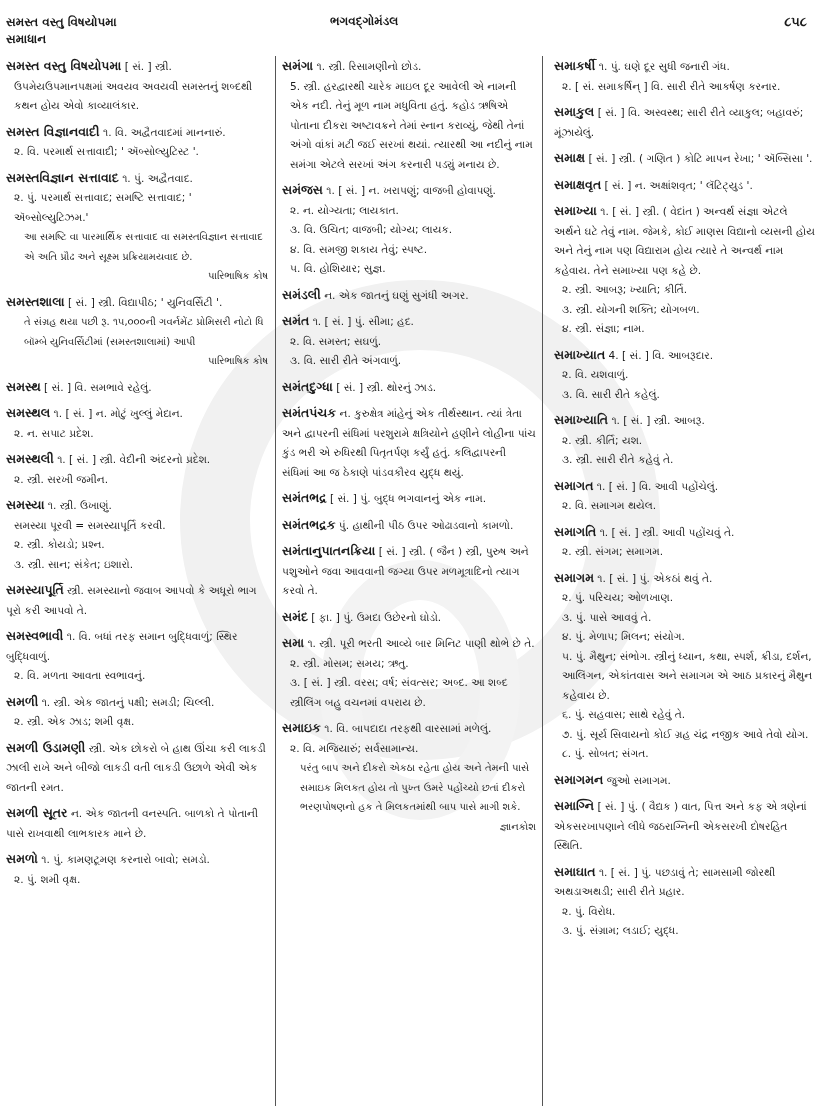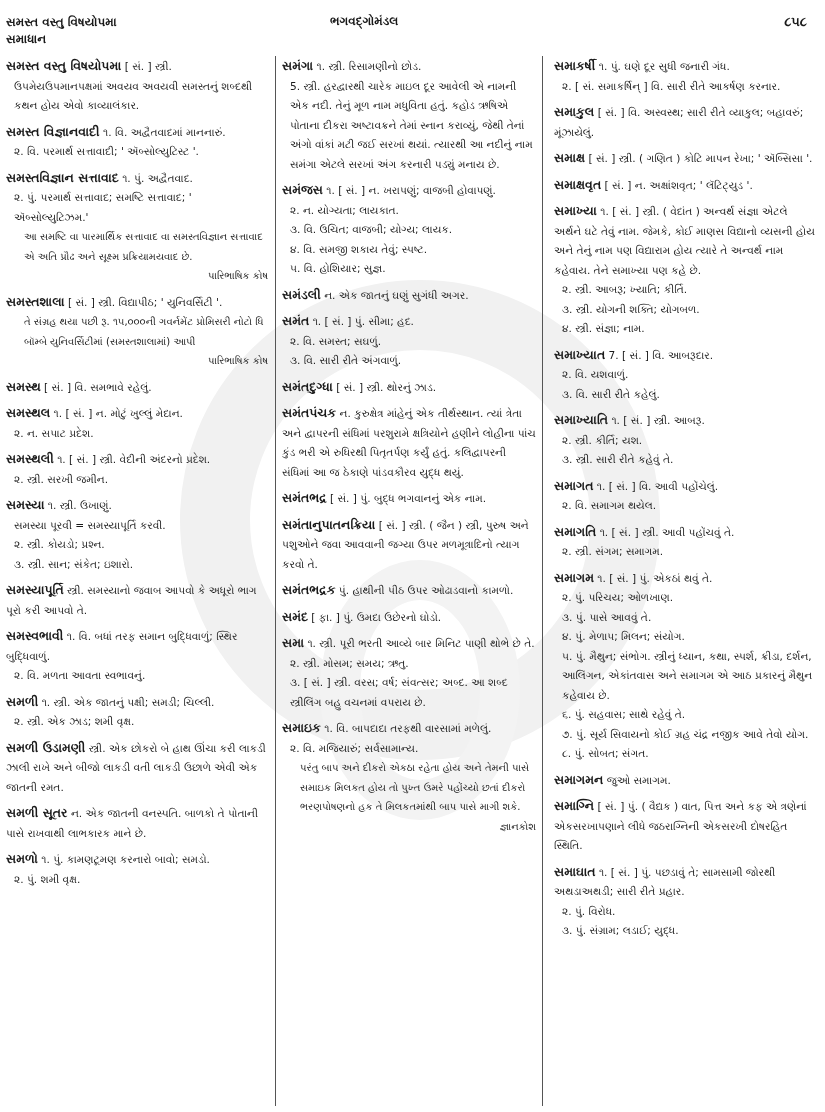--- a/index.html
+++ b/index.html
@@ -70,33 +70,33 @@
       <div class="entry"><span class="hw">સમળો</span> <span>૧. પું. કામણટૂમણ કરનારો બાવો; સમડો.</span><span class="line">૨. પું. શમી વૃક્ષ.</span></div>
     </div>
   <div class="col col2">
       <div class="entry"><span class="hw">સમંગા</span> <span>૧. સ્ત્રી. રિસામણીનો છોડ.</span><span class="line">5. સ્ત્રી. હરદ્વારથી ચારેક માઇલ દૂર આવેલી એ નામની એક નદી. તેનું મૂળ નામ મધુવિતા હતું. કહોડ ઋષિએ પોતાના દીકરા અષ્ટાવક્રને તેમાં સ્નાન કરાવ્યું, જેથી તેનાં અંગો વાંકાં મટી જઈ સરખાં થયાં. ત્યારથી આ નદીનું નામ સમંગા એટલે સરખાં અંગ કરનારી પડ્યું મનાય છે.</span></div>
       <div class="entry"><span class="hw">સમંજસ</span> <span>૧. [ સં. ] ન. ખરાપણું; વાજબી હોવાપણું.</span><span class="line">૨. ન. યોગ્યતા; લાયકાત.</span><span class="line">૩. વિ. ઉચિત; વાજબી; યોગ્ય; લાયક.</span><span class="line">૪. વિ. સમજી શકાય તેવું; સ્પષ્ટ.</span><span class="line">૫. વિ. હોશિયાર; સુજ્ઞ.</span></div>
       <div class="entry"><span class="hw">સમંડલી</span> <span>ન. એક જાતનું ઘણું સુગંધી અગર.</span></div>
       <div class="entry"><span class="hw">સમંત</span> <span>૧. [ સં. ] પું. સીમા; હદ.</span><span class="line">૨. વિ. સમસ્ત; સઘળું.</span><span class="line">૩. વિ. સારી રીતે અંગવાળું.</span></div>
       <div class="entry"><span class="hw">સમંતદુગ્ધા</span> <span>[ સં. ] સ્ત્રી. થોરનું ઝાડ.</span></div>
       <div class="entry"><span class="hw">સમંતપંચક</span> <span>ન. કુરુક્ષેત્ર માંહેનું એક તીર્થસ્થાન. ત્યાં ત્રેતા અને દ્વાપરની સંધિમાં પરશુરામે ક્ષત્રિયોને હણીને લોહીના પાંચ કુંડ ભરી એ રુધિરથી પિતૃતર્પણ કર્યું હતું. કલિદ્વાપરની સંધિમાં આ જ ઠેકાણે પાંડવકૌરવ યુદ્ધ થયું.</span></div>
       <div class="entry"><span class="hw">સમંતભદ્ર</span> <span>[ સં. ] પું. બુદ્ધ ભગવાનનું એક નામ.</span></div>
+      <div class="entry"><span class="hw">સમંતભદ્રક</span> <span>પું. હાથીની પીઠ ઉપર ઓઢાડવાનો કામળો.</span></div>
       <div class="entry"><span class="hw">સમંતાનુપાતનક્રિયા</span> <span>[ સં. ] સ્ત્રી. ( જૈન ) સ્ત્રી, પુરુષ અને પશુઓને જવા આવવાની જગ્યા ઉપર મળમૂત્રાદિનો ત્યાગ કરવો તે.</span></div>
-      <div class="entry"><span class="hw">સમંતભદ્રક</span> <span>પું. હાથીની પીઠ ઉપર ઓઢાડવાનો કામળો.</span></div>
       <div class="entry"><span class="hw">સમંદ</span> <span>[ ફા. ] પું. ઉમદા ઉછેરનો ઘોડો.</span></div>
       <div class="entry"><span class="hw">સમા</span> <span>૧. સ્ત્રી. પૂરી ભરતી આવ્યે બાર મિનિટ પાણી થોભે છે તે.</span><span class="line">૨. સ્ત્રી. મોસમ; સમય; ઋતુ.</span><span class="line">૩. [ સં. ] સ્ત્રી. વરસ; વર્ષ; સંવત્સર; અબ્દ. આ શબ્દ સ્ત્રીલિંગ બહુ વચનમાં વપરાય છે.</span></div>
       <div class="entry"><span class="hw">સમાઇક</span> <span>૧. વિ. બાપદાદા તરફથી વારસામાં મળેલું.</span><span class="line">૨. વિ. મજિયારું; સર્વસામાન્ય.</span><span class="quote">પરંતુ બાપ અને દીકરો એકઠા રહેતા હોય અને તેમની પાસે સમાઇક મિલકત હોય તો પુખ્ત ઉમરે પહોંચ્યો છતાં દીકરો ભરણપોષણનો હક તે મિલકતમાંથી બાપ પાસે માગી શકે.</span><span class="src">જ્ઞાનકોશ</span><div style="clear: both;"></div></div>
     </div>
   <div class="col col3">
       <div class="entry"><span class="hw">સમાકર્ષી</span> <span>૧. પું. ઘણે દૂર સુધી જનારી ગંધ.</span><span class="line">૨. [ સં. સમાકર્ષિન્ ] વિ. સારી રીતે આકર્ષણ કરનાર.</span></div>
       <div class="entry"><span class="hw">સમાકુલ</span> <span>[ સં. ] વિ. અસ્વસ્થ; સારી રીતે વ્યાકુલ; બહાવરું; મૂંઝાયેલું.</span></div>
       <div class="entry"><span class="hw">સમાક્ષ</span> <span>[ સં. ] સ્ત્રી. ( ગણિત ) કોટિ માપન રેખા; ' ઍબ્સિસા '.</span></div>
       <div class="entry"><span class="hw">સમાક્ષવૃત</span> <span>[ સં. ] ન. અક્ષાંશવૃત; ' લૅટિટ્યુડ '.</span></div>
       <div class="entry"><span class="hw">સમાખ્યા</span> <span>૧. [ સં. ] સ્ત્રી. ( વેદાંત ) અન્વર્થ સંજ્ઞા એટલે અર્થને ઘટે તેવું નામ. જેમકે, કોઈ માણસ વિદ્યાનો વ્યસની હોય અને તેનું નામ પણ વિદ્યારામ હોય ત્યારે તે અન્વર્થ નામ કહેવાય. તેને સમાખ્યા પણ કહે છે.</span><span class="line">૨. સ્ત્રી. આબરૂ; ખ્યાતિ; કીર્તિ.</span><span class="line">૩. સ્ત્રી. યોગની શક્તિ; યોગબળ.</span><span class="line">૪. સ્ત્રી. સંજ્ઞા; નામ.</span></div>
-      <div class="entry"><span class="hw">સમાખ્યાત</span> <span>7. [ સં. ] વિ. આબરૂદાર.</span><span class="line">૨. વિ. યશવાળું.</span><span class="line">૩. વિ. સારી રીતે કહેલું.</span></div>
+      <div class="entry"><span class="hw">સમાખ્યાત</span> <span>4. [ સં. ] વિ. આબરૂદાર.</span><span class="line">૨. વિ. યશવાળું.</span><span class="line">૩. વિ. સારી રીતે કહેલું.</span></div>
       <div class="entry"><span class="hw">સમાખ્યાતિ</span> <span>૧. [ સં. ] સ્ત્રી. આબરૂ.</span><span class="line">૨. સ્ત્રી. કીર્તિ; યશ.</span><span class="line">૩. સ્ત્રી. સારી રીતે કહેવું તે.</span></div>
       <div class="entry"><span class="hw">સમાગત</span> <span>૧. [ સં. ] વિ. આવી પહોંચેલું.</span><span class="line">૨. વિ. સમાગમ થયેલ.</span></div>
       <div class="entry"><span class="hw">સમાગતિ</span> <span>૧. [ સં. ] સ્ત્રી. આવી પહોંચવું તે.</span><span class="line">૨. સ્ત્રી. સંગમ; સમાગમ.</span></div>
       <div class="entry"><span class="hw">સમાગમ</span> <span>૧. [ સં. ] પું. એકઠાં થવું તે.</span><span class="line">૨. પું. પરિચય; ઓળખાણ.</span><span class="line">૩. પું. પાસે આવવું તે.</span><span class="line">૪. પું. મેળાપ; મિલન; સંયોગ.</span><span class="line">૫. પું. મૈથુન; સંભોગ. સ્ત્રીનું ધ્યાન, કથા, સ્પર્શ, ક્રીડા, દર્શન, આલિંગન, એકાંતવાસ અને સમાગમ એ આઠ પ્રકારનું મૈથુન કહેવાય છે.</span><span class="line">૬. પું. સહવાસ; સાથે રહેવું તે.</span><span class="line">૭. પું. સૂર્ય સિવાયનો કોઈ ગ્રહ ચંદ્ર નજીક આવે તેવો યોગ.</span><span class="line">૮. પું. સોબત; સંગત.</span></div>
       <div class="entry"><span class="hw">સમાગમન</span> <span>જુઓ સમાગમ.</span></div>
       <div class="entry"><span class="hw">સમાગ્નિ</span> <span>[ સં. ] પું. ( વૈદ્યક ) વાત, પિત્ત અને કફ એ ત્રણેનાં એકસરખાપણાને લીધે જઠરાગ્નિની એકસરખી દોષરહિત સ્થિતિ.</span></div>
       <div class="entry"><span class="hw">સમાઘાત</span> <span>૧. [ સં. ] પું. પછડાવું તે; સામસામી જોરથી અથડાઅથડી; સારી રીતે પ્રહાર.</span><span class="line">૨. પું. વિરોધ.</span><span class="line">૩. પું. સંગ્રામ; લડાઈ; યુદ્ધ.</span></div>
     </div>
 </div>
 

